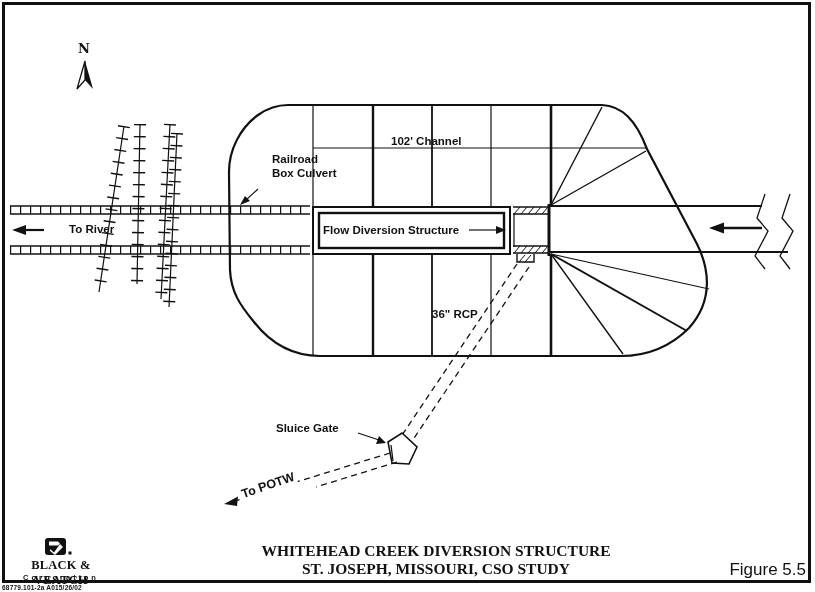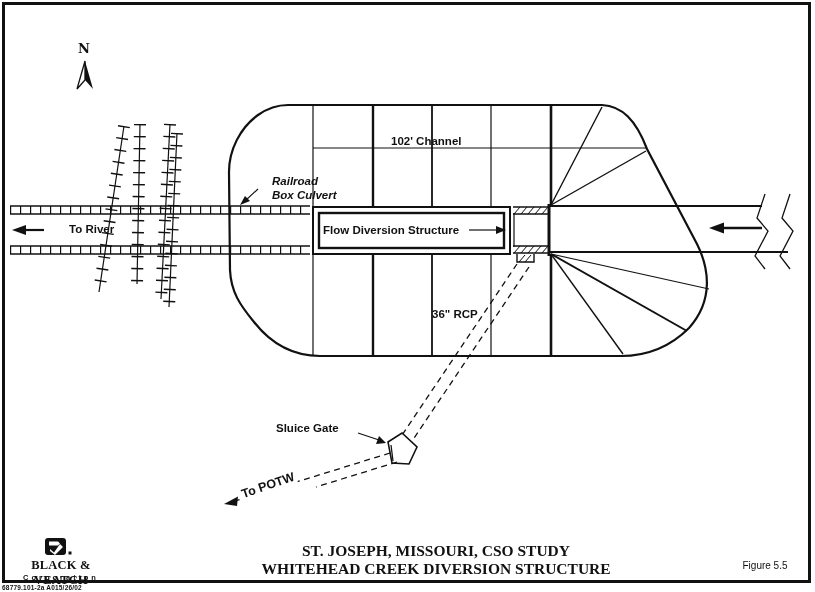--- a/index.html
+++ b/index.html
@@ -16,22 +16,22 @@
     position:absolute;font-family:"Liberation Sans",sans-serif;
     font-weight:bold;font-size:11.5px;color:#111;white-space:nowrap;line-height:14px;
   }
   .lbl-n{font-family:"DejaVu Serif",serif;font-size:13px;}
   .lbl-potw{transform:rotate(-19deg);transform-origin:left center;background:#fff;padding:0 2px;}
   .title-block{
     position:absolute;left:166px;top:542px;width:540px;text-align:center;
     font-family:"Liberation Serif",serif;font-weight:bold;font-size:15.5px;color:#111;line-height:17.5px;
   }
   .figure-num{
-    position:absolute;left:724px;top:560px;width:82px;text-align:center;
-    font-size:10px;font-weight:normal;color:#111;
+    position:absolute;left:724px;top:560px;width:82px;text-align:right;
+    font-size:17px;font-weight:normal;color:#111;
   }
   .bv-name{
     position:absolute;left:5px;top:558px;width:112px;text-align:center;
     font-weight:bold;font-size:12.5px;letter-spacing:0.2px;color:#111;font-family:Liberation Serif, serif;
   }
   .bv-corp{
     position:absolute;left:5px;top:573px;width:112px;text-align:center;
     font-weight:bold;font-size:7.5px;letter-spacing:3px;color:#111;
   }
   .doc-num{
@@ -183,38 +183,38 @@
     <path d="M49,541.5 h9 l2,2 -2,2 h-9 z" fill="#fff"></path>
     <path d="M50,549 l4,3.5 6,-8.5 3,3 -8,8 -5,-4 z" fill="#fff"></path>
     <rect x="68.5" y="551.5" width="3" height="3" fill="#111"></rect>
   </g>
 </svg>
 
 <div class="lbl lbl-n" style="left:78px;top:42px;">N</div>
 
 <div class="lbl" style="left:383px;top:134px;margin-left:8px;">102' Channel</div>
 
-<div class="lbl" style="left:272px;top:174px;font-style:italic;">
+<div class="lbl" style="left:272px;top:152px;">
   <div>Railroad</div>
   <div>Box Culvert</div>
 </div>
 
 <div class="lbl" style="left:45px;top:222px;margin-left:24px;">To River</div>
 
 <div class="lbl" style="left:323px;top:223px;">Flow Diversion Structure</div>
 
 <div class="lbl" style="left:432px;top:307px;">36" RCP</div>
 
 <div class="lbl" style="left:276px;top:421px;">Sluice Gate</div>
 
 <div class="lbl lbl-potw" style="left:240px;top:488px;font-size:12.5px;">To POTW</div>
 
 <div class="title-block">
+  <div>WHITEHEAD CREEK DIVERSION STRUCTURE</div>
   <div>ST. JOSEPH, MISSOURI, CSO STUDY</div>
-  <div>WHITEHEAD CREEK DIVERSION STRUCTURE</div>
 </div>
 
 <div class="figure-num">Figure 5.5</div>
 
 <div class="bv-name">BLACK &amp; VEATCH</div>
 <div class="bv-corp">Corporation</div>
 
 <div class="doc-num">68779.101-2a A015/26/02</div>
 
 </body></html>

